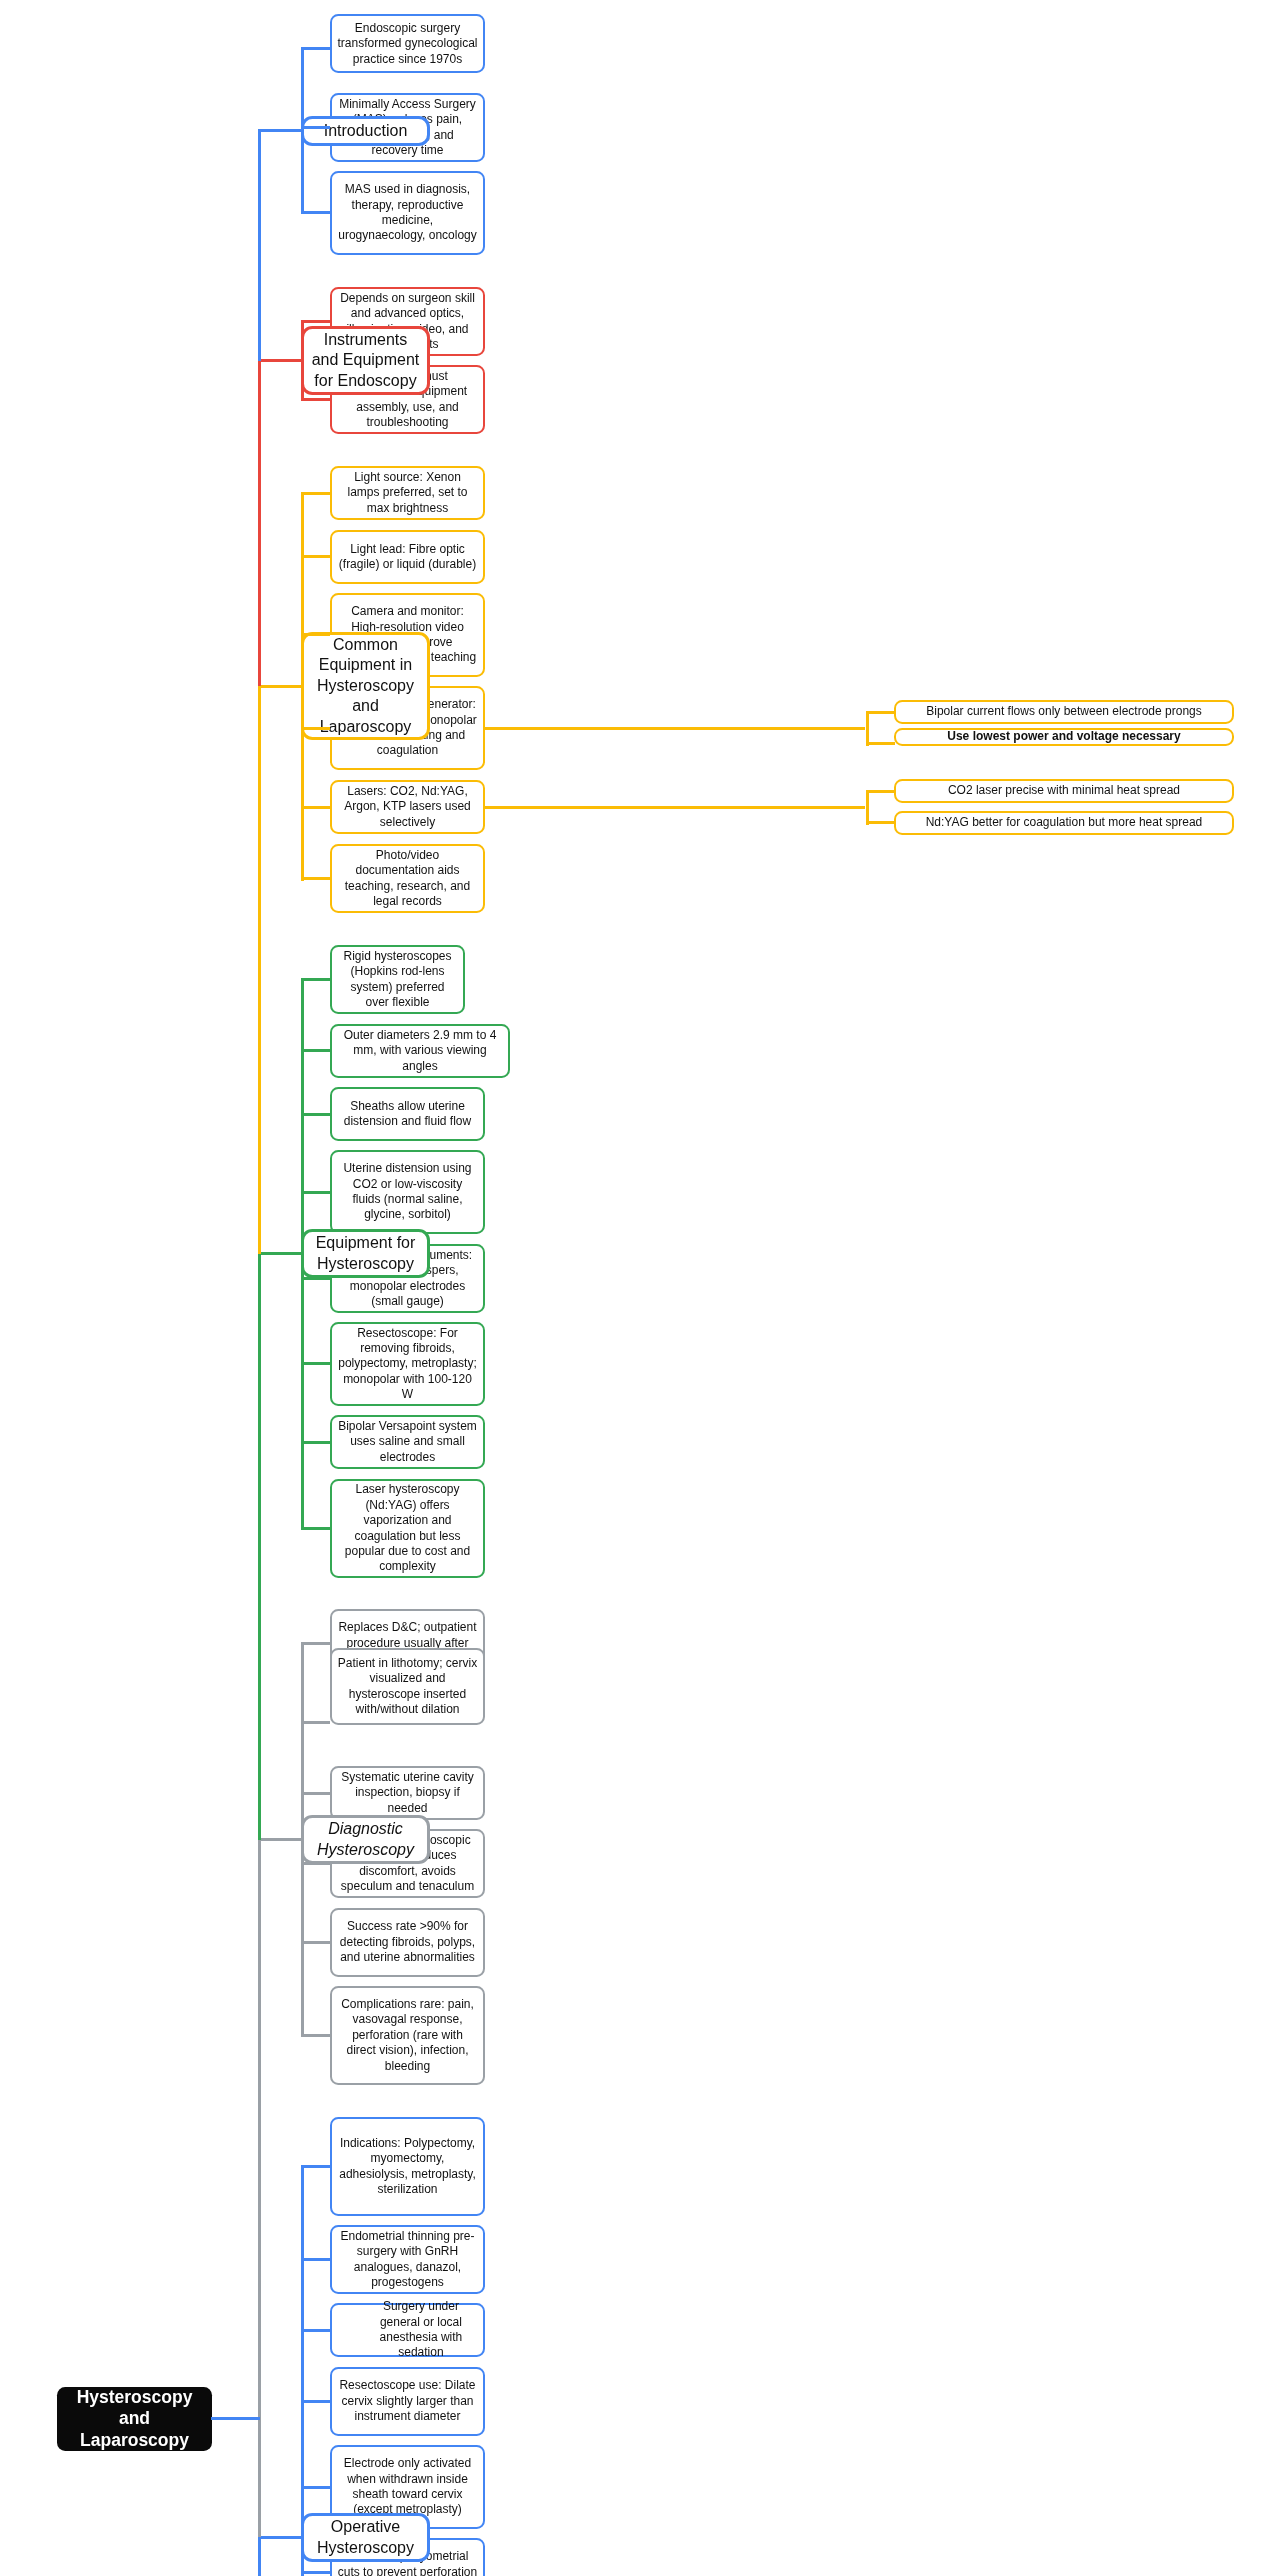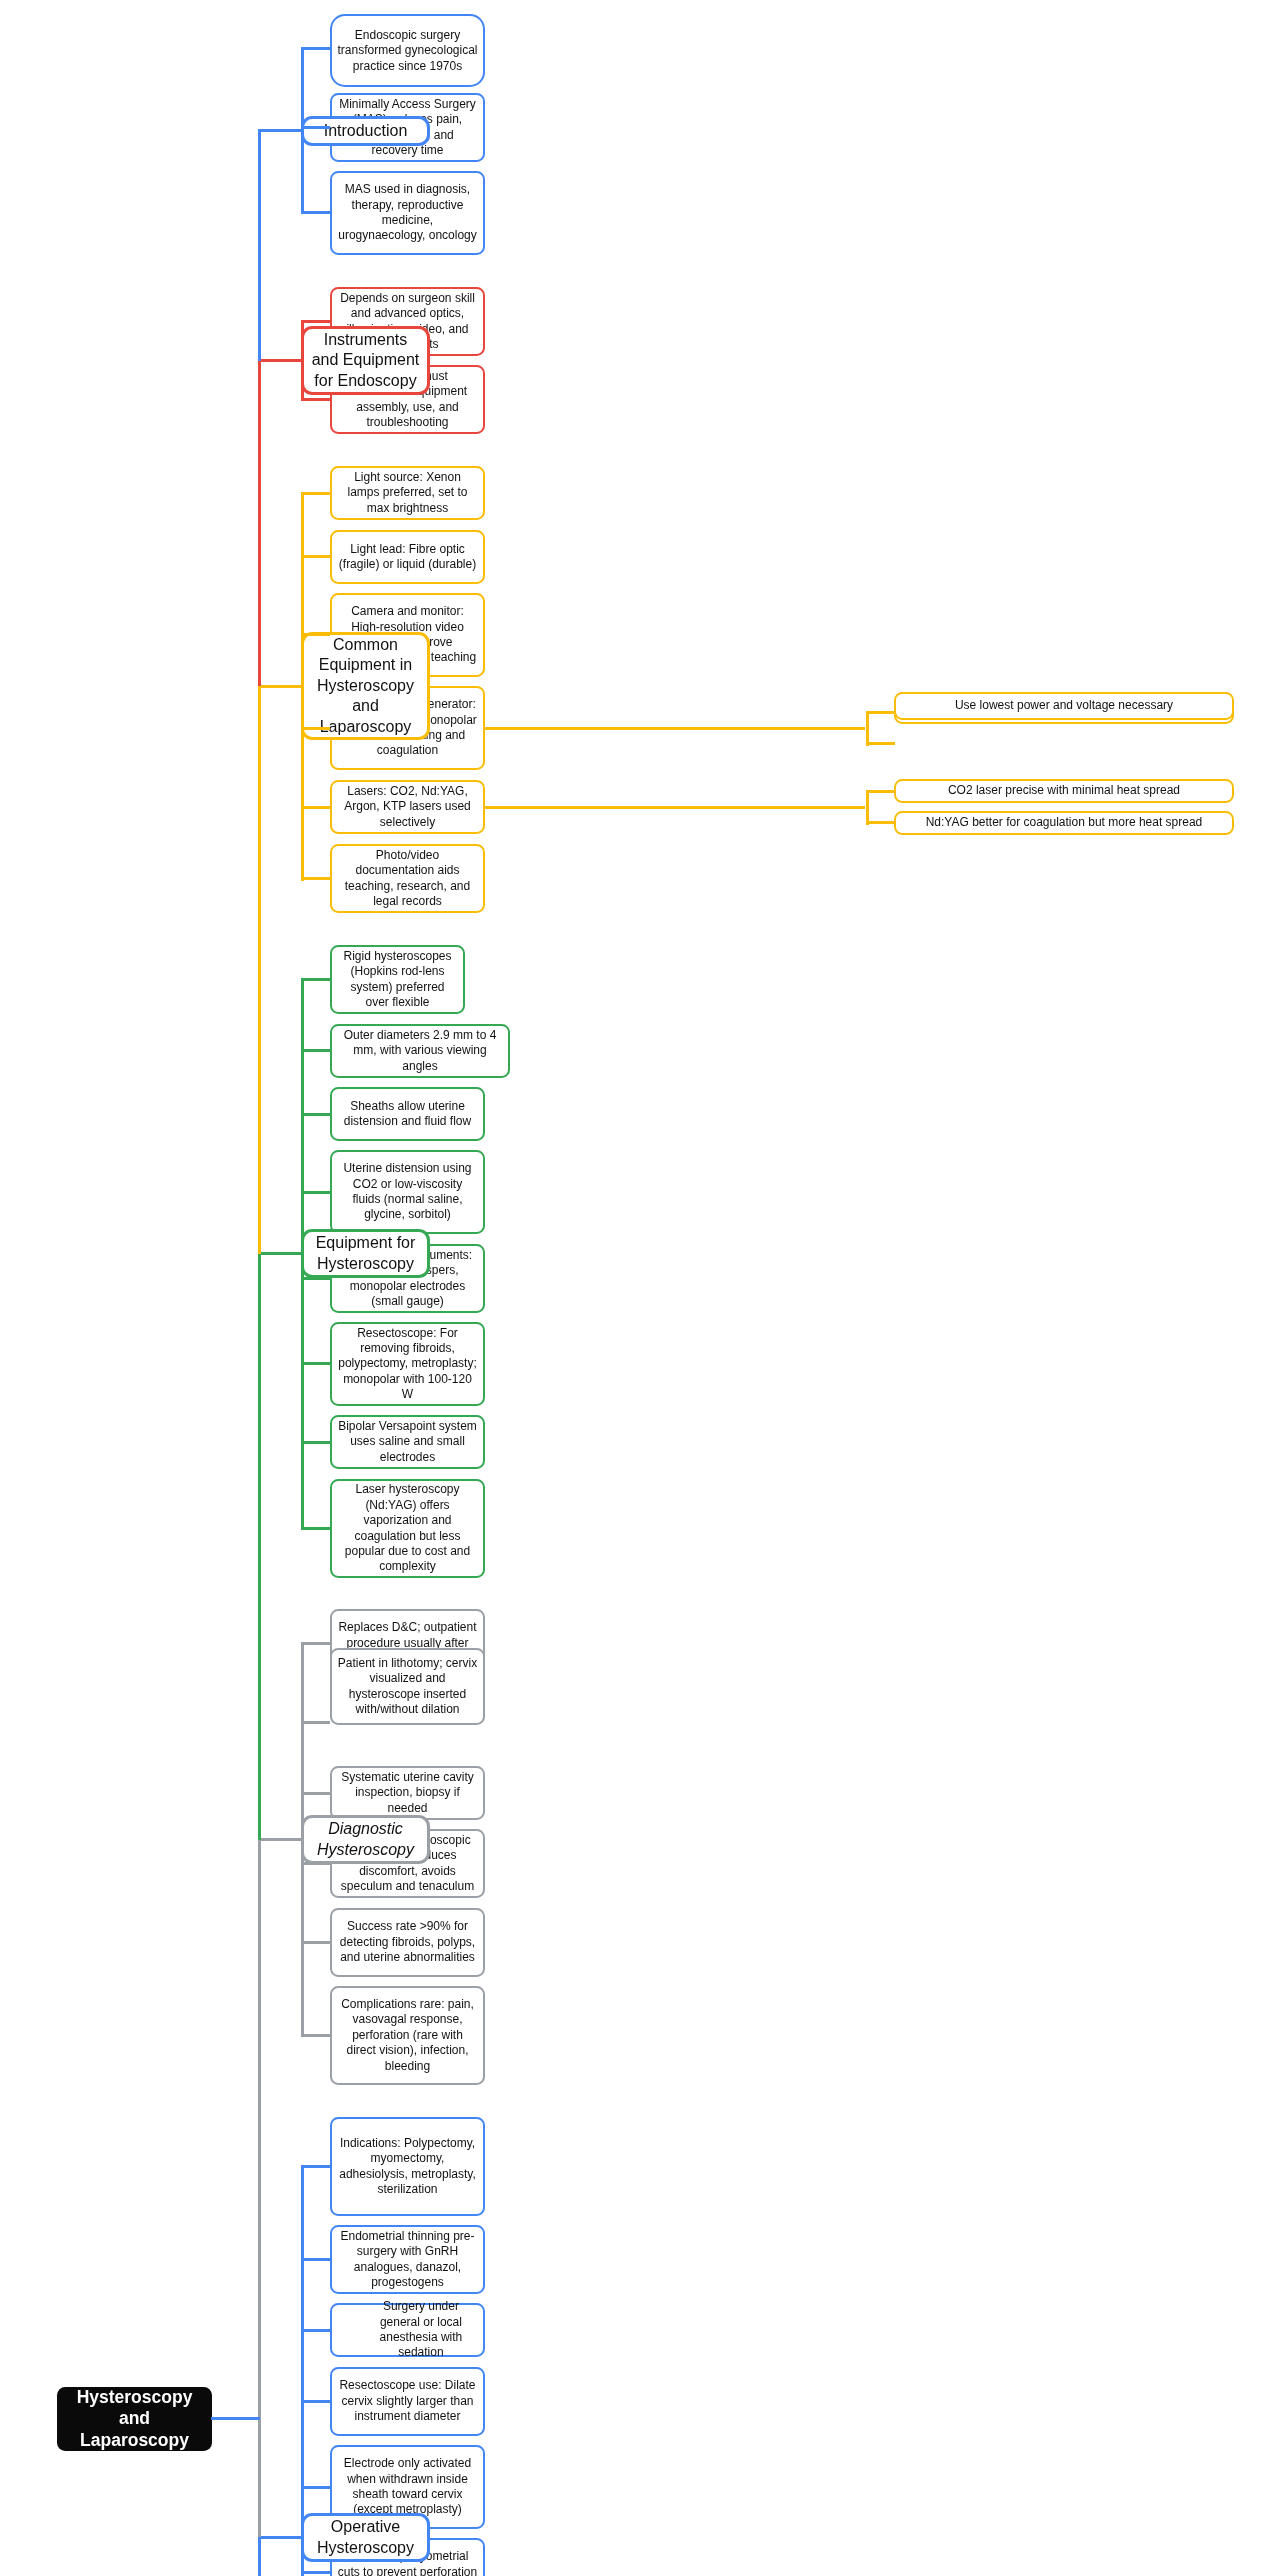--- a/index.html
+++ b/index.html
@@ -54,21 +54,21 @@
     font-size: 12px;
   }
   
   .ln { position: absolute; }
 </style>
 </head>
 <body>
 
 <div id="page">
   <div id="nodes">
-      <div class="node lvl2" style="left:330px;top:14.4px;width:155px;height:73px;border-color:#4285F4;border-radius:15px;">Endoscopic surgery transformed gynecological practice since 1970s</div>
+      <div class="node lvl2" style="left:330px;top:14.4px;width:155px;height:59px;border-color:#4285F4;">Endoscopic surgery transformed gynecological practice since 1970s</div>
       <div class="node lvl2" style="left:330px;top:93px;width:155px;height:69px;border-color:#4285F4;">Minimally Access Surgery (MAS) reduces pain, hospital stay, and recovery time</div>
       <div class="node lvl2" style="left:330px;top:171px;width:155px;height:84px;border-color:#4285F4;">MAS used in diagnosis, therapy, reproductive medicine, urogynaecology, oncology</div>
       <div class="node lvl1" style="left:301px;top:116px;width:129px;height:30px;border-color:#4285F4;">Introduction</div>
       <div class="ln" style="left:301px;top:47px;width:29px;height:3.1px;background:#4285F4;"></div>
       <div class="ln" style="left:301px;top:126px;width:29px;height:3.1px;background:#4285F4;"></div>
       <div class="ln" style="left:301px;top:211px;width:29px;height:3.1px;background:#4285F4;"></div>
       <div class="ln" style="left:301px;top:47px;width:3.1px;height:167px;background:#4285F4;"></div>
       <div class="ln" style="left:430px;top:129px;width:-129px;height:3.1px;background:#4285F4;"></div>
       <div class="ln" style="left:258px;top:129px;width:44px;height:3.1px;background:#4285F4;"></div>
       <div class="node lvl2" style="left:330px;top:287px;width:155px;height:69px;border-color:#E8463C;">Depends on surgeon skill and advanced optics, illumination, video, and instruments</div>
@@ -77,21 +77,21 @@
       <div class="ln" style="left:301px;top:320px;width:29px;height:3.1px;background:#E8463C;"></div>
       <div class="ln" style="left:301px;top:398px;width:29px;height:3.1px;background:#E8463C;"></div>
       <div class="ln" style="left:301px;top:320px;width:3.1px;height:81px;background:#E8463C;"></div>
       <div class="ln" style="left:430px;top:359px;width:-129px;height:3.1px;background:#E8463C;"></div>
       <div class="ln" style="left:258px;top:359px;width:44px;height:3.1px;background:#E8463C;"></div>
       <div class="node lvl2" style="left:330px;top:466px;width:155px;height:54px;border-color:#FBBC05;">Light source: Xenon lamps preferred, set to max brightness</div>
       <div class="node lvl2" style="left:330px;top:530px;width:155px;height:54px;border-color:#FBBC05;">Light lead: Fibre optic (fragile) or liquid (durable)</div>
       <div class="node lvl2" style="left:330px;top:593px;width:155px;height:84px;border-color:#FBBC05;">Camera and monitor: High-resolution video systems improve visualization and teaching</div>
       <div class="node lvl2" style="left:330px;top:686px;width:155px;height:84px;border-color:#FBBC05;">Electrosurgical generator: Bipolar (safer), monopolar modes for cutting and coagulation</div>
       <div class="node lvl3" style="left:894px;top:700px;width:340px;height:24px;border-color:#FBBC05;">Bipolar current flows only between electrode prongs</div>
-      <div class="node lvl3" style="left:894px;top:692px;width:340px;height:28px;border-color:#FBBC05;">Use lowest power and voltage necessary</div>
+      <div class="node lvl3" style="left:894px;top:728px;width:340px;height:18px;border-color:#FBBC05;font-weight:bold;">Use lowest power and voltage necessary</div>
       <div class="ln" style="left:866px;top:711px;width:29px;height:3.1px;background:#FBBC05;"></div>
       <div class="ln" style="left:866px;top:742px;width:29px;height:3.1px;background:#FBBC05;"></div>
       <div class="ln" style="left:866px;top:711px;width:3.1px;height:35px;background:#FBBC05;"></div>
       <div class="ln" style="left:484px;top:727px;width:381px;height:3.1px;background:#FBBC05;"></div>
       <div class="node lvl2" style="left:330px;top:780px;width:155px;height:54px;border-color:#FBBC05;">Lasers: CO2, Nd:YAG, Argon, KTP lasers used selectively</div>
       <div class="node lvl3" style="left:894px;top:779px;width:340px;height:24px;border-color:#FBBC05;">CO2 laser precise with minimal heat spread</div>
       <div class="node lvl3" style="left:894px;top:811px;width:340px;height:24px;border-color:#FBBC05;">Nd:YAG better for coagulation but more heat spread</div>
       <div class="ln" style="left:866px;top:790px;width:29px;height:3.1px;background:#FBBC05;"></div>
       <div class="ln" style="left:866px;top:821px;width:29px;height:3.1px;background:#FBBC05;"></div>
       <div class="ln" style="left:866px;top:790px;width:3.1px;height:35px;background:#FBBC05;"></div>

